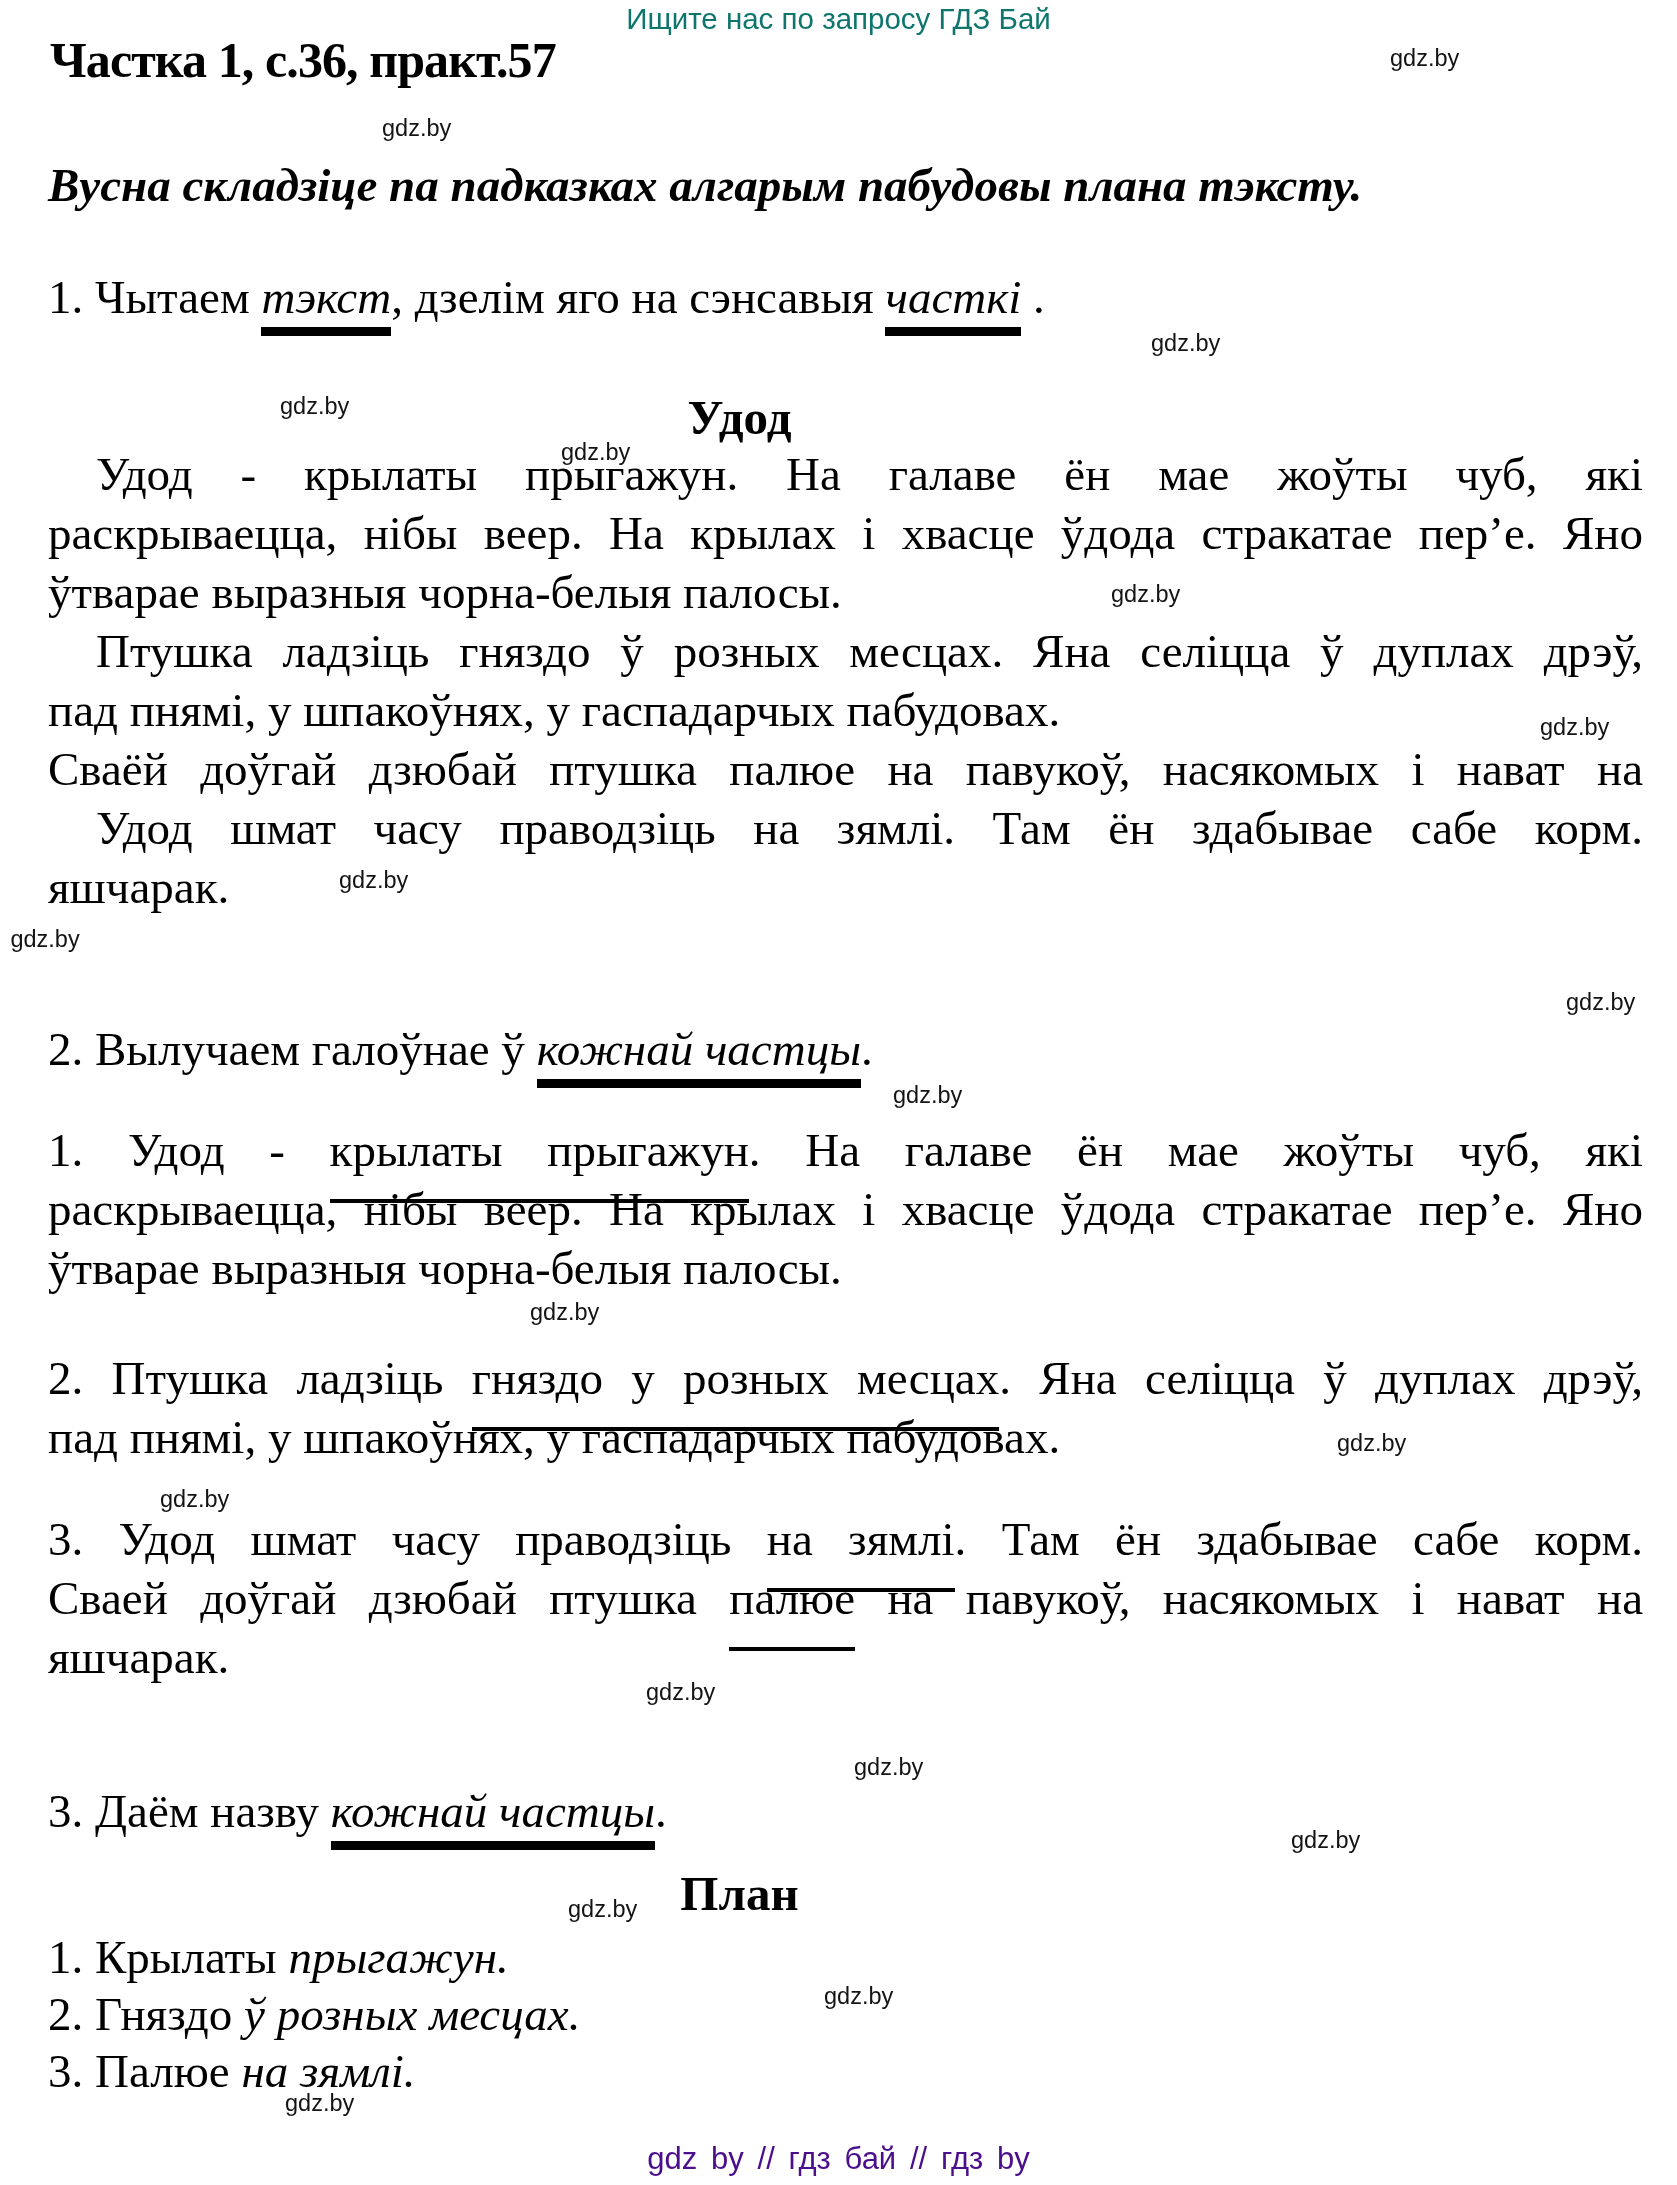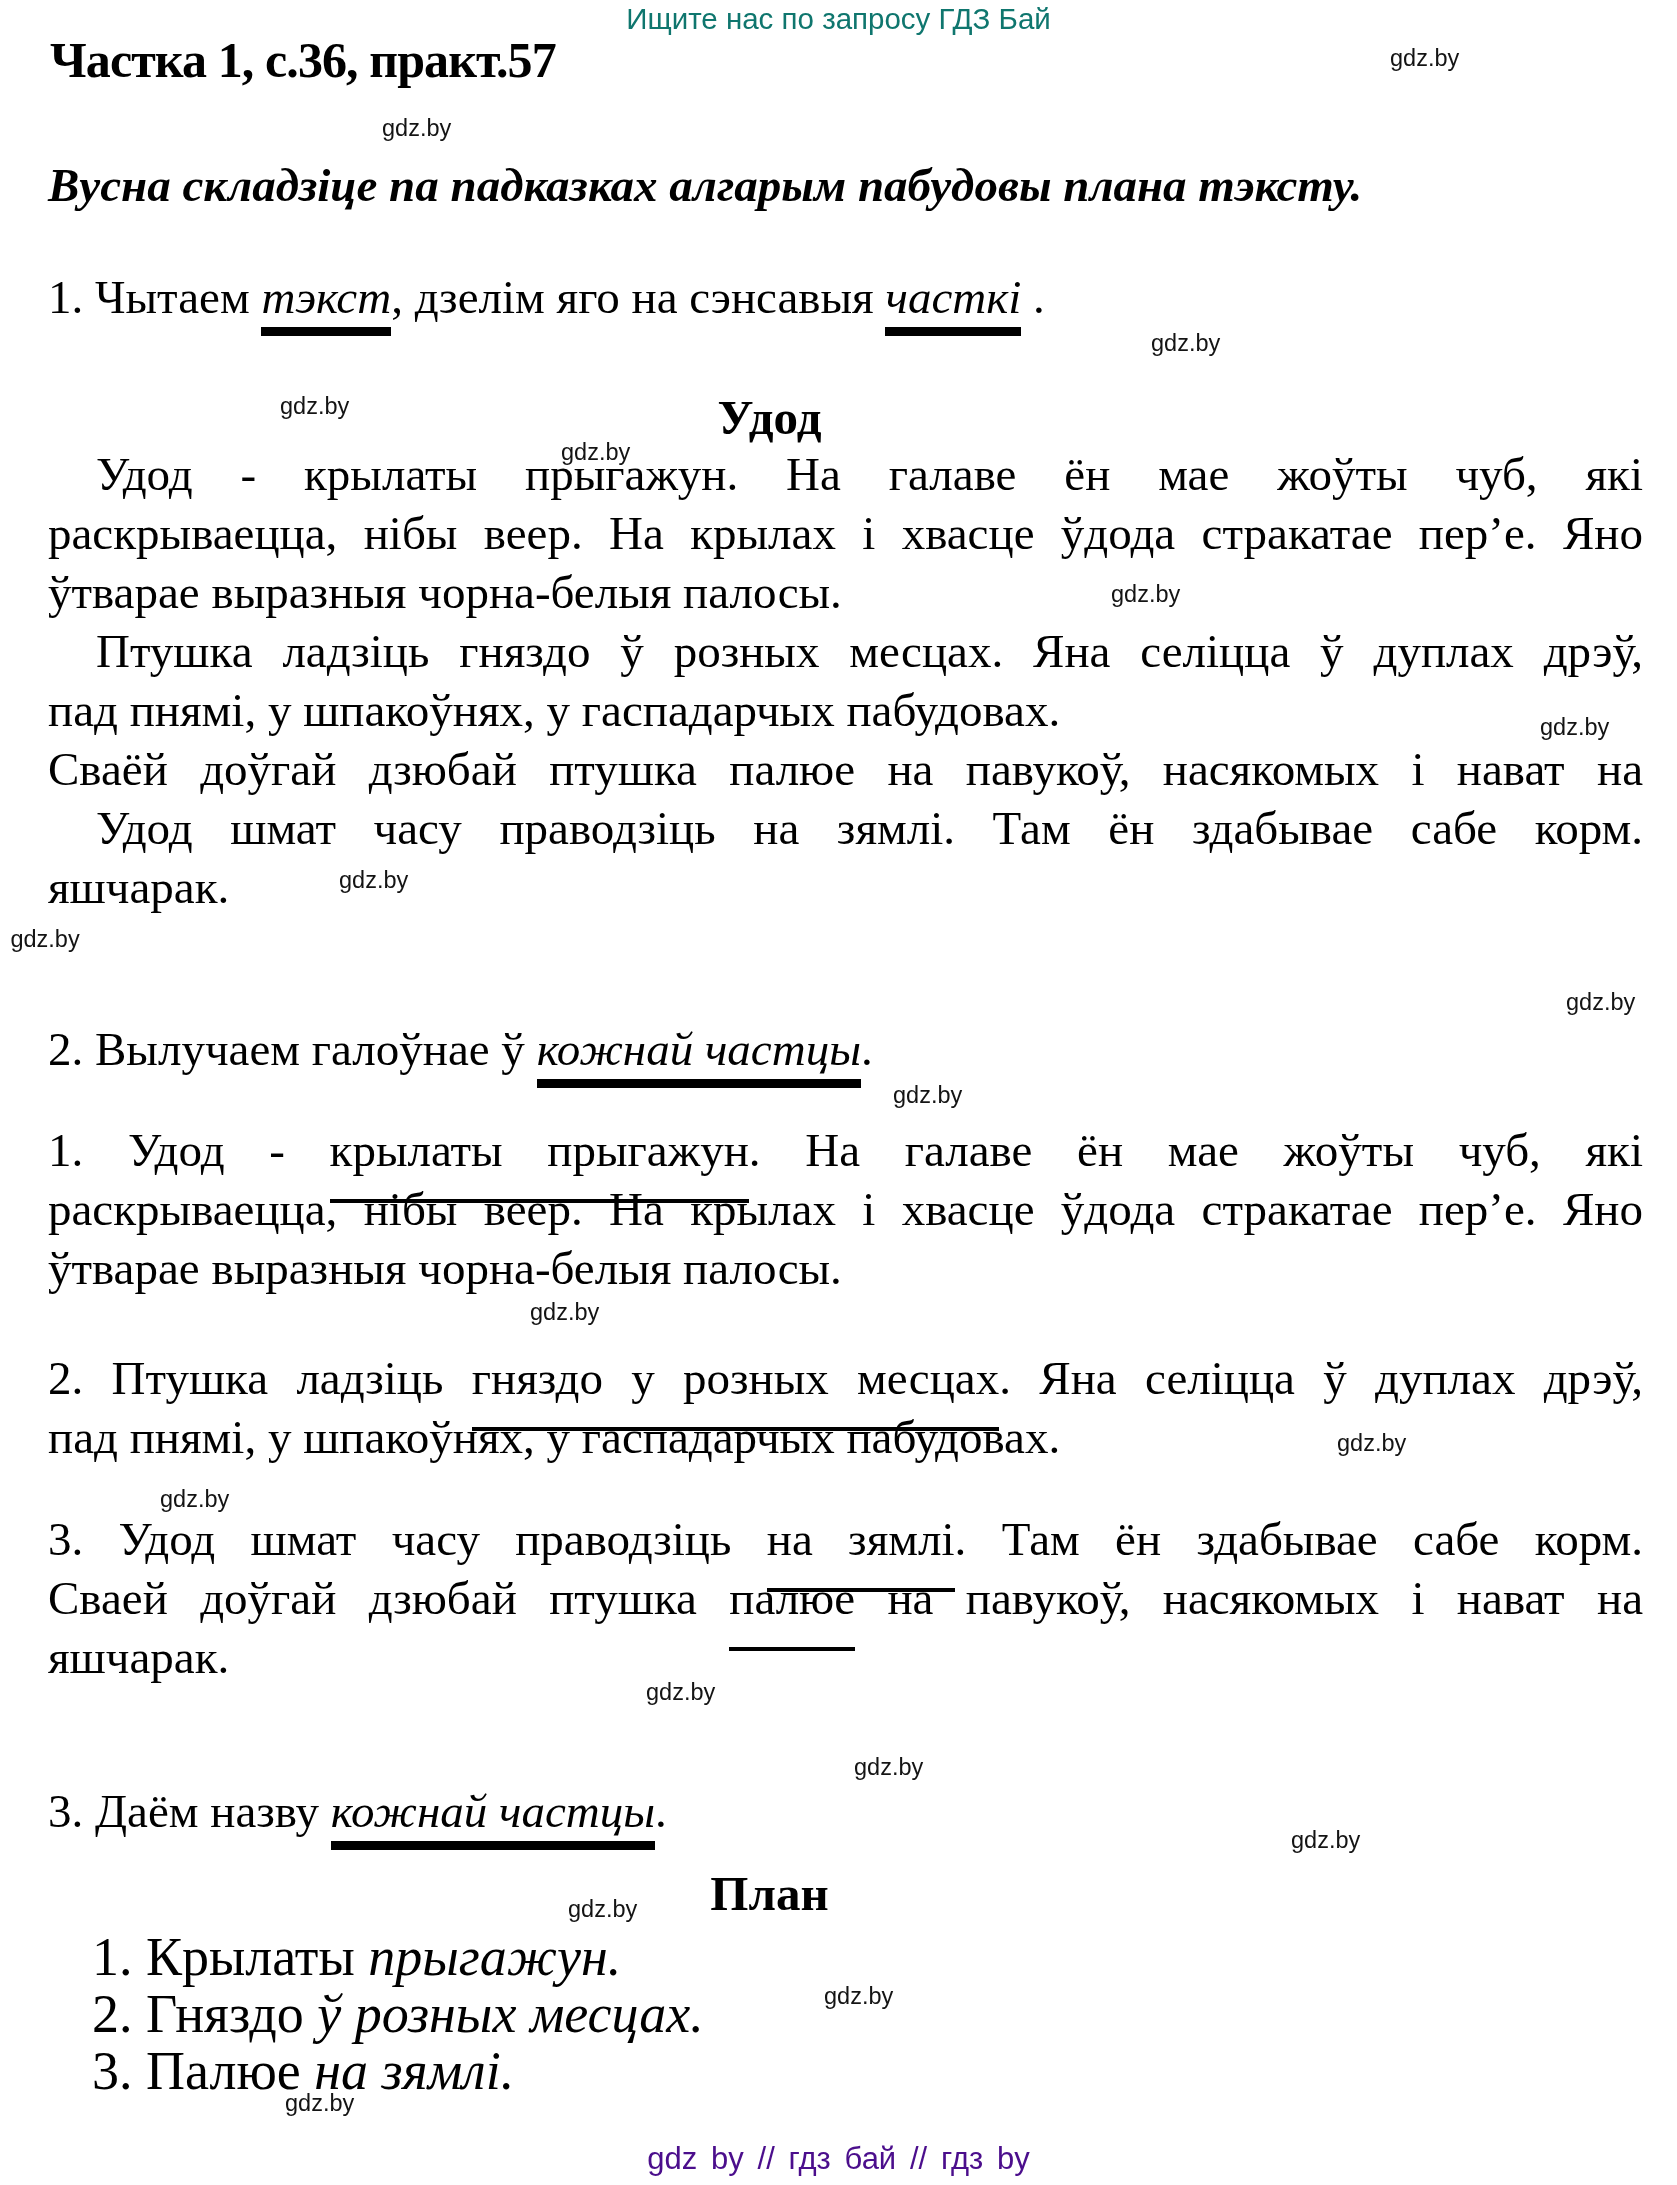--- a/index.html
+++ b/index.html
@@ -42,21 +42,21 @@
   .task {
     position: absolute; left: 48px; top: 158px;
     font-size: 47px; font-weight: bold; font-style: italic;
   }
   .step {
     position: absolute; left: 48px;
     font-size: 47px; line-height: 59px; white-space: nowrap;
   }
   .center-title {
     position: absolute; left: 0; width: 1479px; text-align: center;
-    font-size: 49px; font-weight: bold; padding-left: 30px;
+    font-size: 49px; font-weight: bold;
   }
   .para {
     position: absolute; left: 48px; width: 1595px;
     font-size: 47px;
   }
   .jline {
     line-height: 59px; height: 59px;
     text-align: justify;
     text-align-last: justify;
     -moz-text-align-last: justify;
@@ -68,21 +68,21 @@
     font-style: italic;
     border-bottom: 9.6px solid #000;
     padding-bottom: 4.3px;
   }
   .u-thin {
     border-bottom: 4.3px solid #000;
     padding-bottom: 23px;
   }
   .it { font-style: italic; }
 
-  .plan-items { position: absolute; left: 48px; top: 1929px; font-size: 54px; margin-left: 44px; }
+  .plan-items { position: absolute; left: 48px; top: 1929px; font-size: 47px; }
   .plan-line { line-height: 57px; height: 57px; white-space: nowrap; }
 </style>
 </head>
 <body>
 
 <div class="page">
 
   <div class="promo">Ищите нас по запросу ГДЗ Бай</div>
 
   <div class="title">Частка 1, с.36, практ.57</div>

